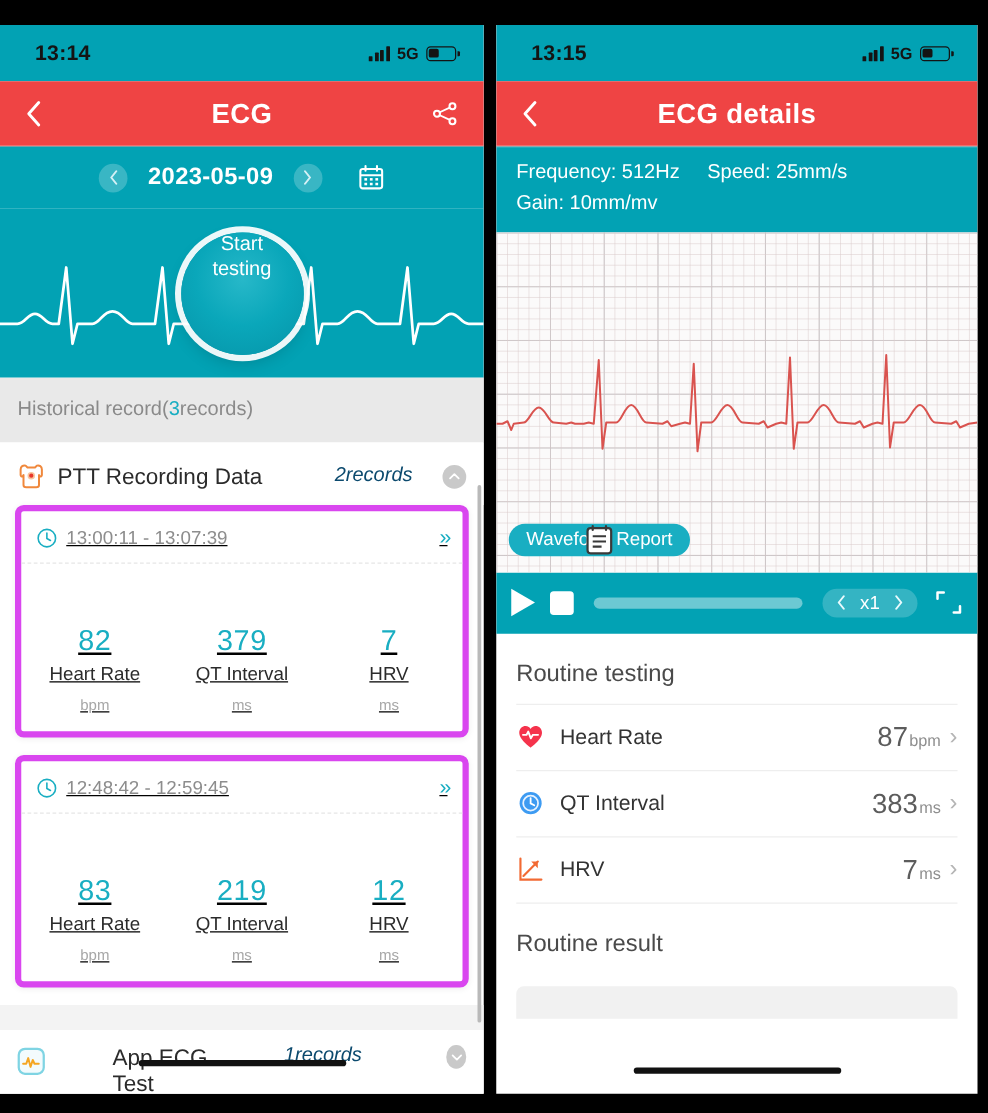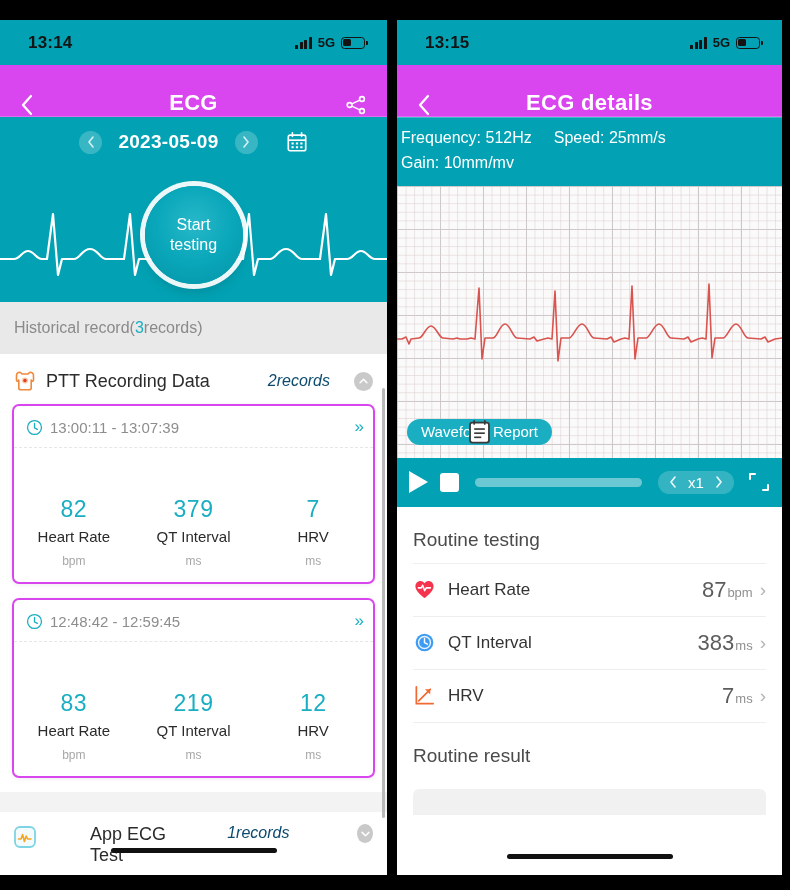--- a/index.html
+++ b/index.html
@@ -48,23 +48,23 @@
   }
   .batt::after {
     content:''; position:absolute; right:-3.6px; top:3.4px;
     width:2px; height:4px; background:#141414; border-radius:0 1px 1px 0;
   }
   .batt .fill { height:100%; width:42%; background:#141414; border-radius:1.5px; }
 
   
   .navbar {
     height: 52px;
-    background: #d946ef;
+    background: #ef4444;
     display: flex;
-    align-items: flex-end;
+    align-items: center;
     padding: 0 20px;
     position: relative;
     border-bottom: 1px solid rgba(255,255,255,.22);
   }
   .nav-back { width: 34px; display:flex; align-items:center; }
   .nav-title {
     position:absolute; left:0; right:0; text-align:center;
     color:#fff; font-size: 22px; font-weight: bold; letter-spacing: .3px;
     pointer-events:none;
   }
@@ -85,21 +85,21 @@
   .cal-icon { margin-left: 12px; width:22px; height:22px; }
 
   
   .hero { background:#02A2B4; height: 135px; position:relative; overflow:hidden; }
   .hero svg.wave { position:absolute; left:0; top:0; width:100%; height:100%; }
   .start-btn {
     position:absolute; left:50%; top:50%; transform:translate(-50%,-50%);
     width: 98px; height: 98px; border-radius:50%;
     background: radial-gradient(circle at 50% 38%, #27b8c9 0%, #0aa7ba 48%, #0594a8 100%);
     box-shadow: 0 0 0 5px rgba(255,255,255,.92), 0 6px 14px rgba(0,0,0,.18);
-    display:flex; flex-direction:column; align-items:center; justify-content:center;
+    display:flex; flex-direction:column; align-items:center; 
     color:#fff; font-size: 16px; line-height: 1.25; text-align:center;
   }
 
   
   .hist-band {
     height: 52px; background:#e9e9e9;
     display:flex; align-items:center; padding: 0 14px;
     font-size: 16px; color:#8a8a8a;
   }
   .hist-band .cnt { color:#19aec2; }
@@ -112,23 +112,24 @@
   .sec-title { font-size: 18px; color:#2b2b2b; }
   .sec-count { margin-left:auto; font-size: 16px; color:#0c4a6e; margin-right: 24px; font-style: italic; }
   .collapse-btn {
     width:19px; height:19px; border-radius:50%; background:#c9c9c9;
     display:flex; align-items:center; justify-content:center; color:#fff; font-size:9px;
   }
 
   
   .card {
     margin: 0 12px 14px 12px; background:#fff;
-    border:2px solid #d946ef; border-radius: 7px;
+    border:5px solid #d946ef; border-radius: 7px;
     box-shadow: 0 1px 5px rgba(0,0,0,.07);
     overflow:hidden;
+    text-decoration:underline;
   }
   .card-top {
     display:flex; align-items:center; padding: 11px 12px 10px 12px;
     border-bottom: 1px dashed #e6e6e6;
   }
   .clock-ic { width: 17px; height:17px; margin-right: 7px; flex:none; }
   .card-time { font-size: 15px; color:#8d8d8d; }
   .chev2 { margin-left:auto; color:#19aec2; font-size: 17px; letter-spacing:-3px; }
   .metrics { display:flex; padding: 12px 0 14px 0; }
   .metric { flex:1; text-align:center;margin-top:36px; }
@@ -147,21 +148,21 @@
   .bottom-row .sec-title { color:#2b2b2b; }
 
   
   .scrollbar {
     position:absolute; right: 2px; top: 368px; width: 3px; height: 430px;
     background: #b9b9b9; border-radius: 2px;
   }
 
   
   .params {
-    background:#02A2B4; color:#fff; padding: 8px 16px 10px 4px;
+    background:#02A2B4; color:#fff; padding: 8px 16px 10px 16px;
     border-top: 1px solid rgba(255,255,255,.25);
   }
   .params .line { font-size: 16px; line-height: 1.55; }
   .params .sp { display:inline-block; width: 22px; }
 
   
   .ecg {
     position:relative; height: 272px; overflow:hidden;
     background-color: #fbfafa;
     background-image:

